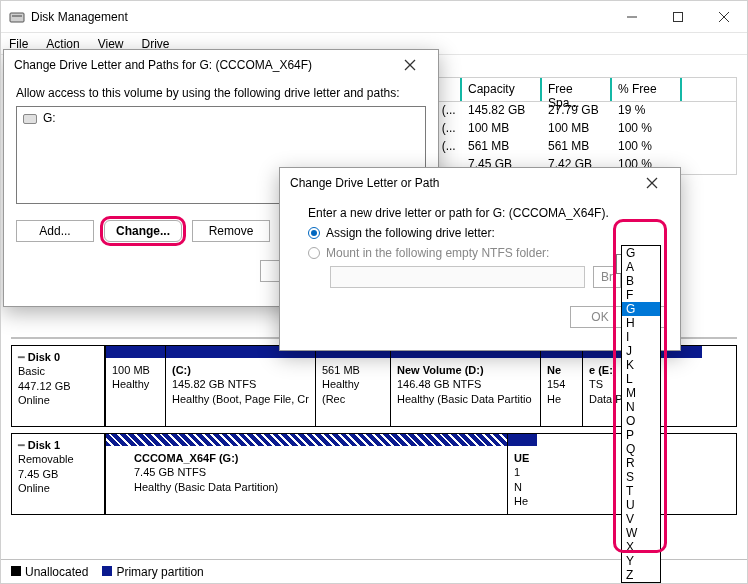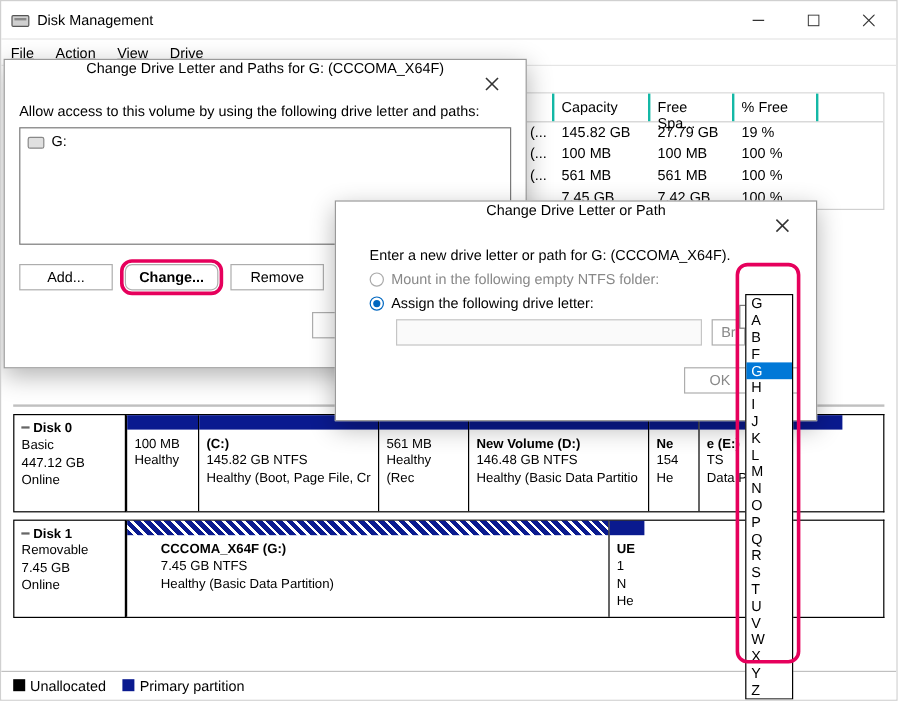--- a/index.html
+++ b/index.html
@@ -3,21 +3,21 @@
 <meta charset="utf-8">
 <style>
   * { box-sizing: border-box; font-family: "Segoe UI", Tahoma, sans-serif; }
   body { margin:0; width:748px; height:584px; background:#fff; font-size:12px; color:#000; overflow:hidden; position:relative; border:1px solid #d0d0d0;}
   .titlebar { height:32px; display:flex; align-items:center; padding:0 0 0 8px; border-bottom:1px solid #e5e5e5;justify-content:space-between;}
   .titlebar .app-icon { width:16px; height:16px; margin-right:6px; }
   .titlebar .title { font-size:12px; }
   .titlebar .winbtns { margin-left:auto; display:flex; }
   .winbtn { width:46px; height:32px; display:flex; align-items:center; justify-content:center; color:#333; }
   .menubar { height:22px; display:flex; align-items:center; padding:0 6px; gap:14px; border-bottom:1px solid #e5e5e5; font-size:12px;}
-  .menubar span { padding:18px 2px;text-decoration:underline; }
+  .menubar span { padding:18px 2px; }
   
   
   .voltable { position:absolute; top:76px; left:10px; right:10px; border:1px solid #d0d0d0;}
   .voltable .hdr { display:flex; height:24px; background:#fff; border-bottom:1px solid #d0d0d0;}
   .voltable .hdr > div { border-right:2px solid #14b8a6; padding:4px 6px; font-size:12px; }
   .voltable .row { display:flex; height:18px; }
   .voltable .row > div { padding:1px 6px; font-size:12px; }
   .col-vol{width:395px;}.col-stat{width:55px;}.col-cap{width:80px;}.col-free{width:70px;}.col-pct{width:70px;}
   
   
@@ -30,21 +30,21 @@
   .partition .topbar { position:absolute; top:0; left:0; right:0; height:12px; background:#0a1a8f;}
   .partition .topbar.sel { background:repeating-linear-gradient(45deg,#0a1a8f,#0a1a8f 4px,#fff 4px,#fff 6px);}
   .partition .inner { margin-top:14px; }
   .partition .pname { font-weight:bold;}
   
   .legend { position:absolute; bottom:0; left:0; right:0; height:24px; border-top:1px solid #c0c0c0; display:flex; align-items:center; padding:0 10px; gap:14px; background:#fff;}
   .legend .sw { width:10px; height:10px; display:inline-block; margin-right:4px;}
   
   
   .dialog { position:absolute; background:#fff; border:1px solid #999; box-shadow:0 6px 20px rgba(0,0,0,0.3);}
-  .dialog .dtitle { display:flex; align-items:center; height:30px; padding:0 10px; font-size:12px;flex-direction:column;}
+  .dialog .dtitle { display:flex; align-items:center; height:30px; padding:0 10px; font-size:12px;}
   .dialog .dtitle .dclose { margin-left:auto; font-size:14px; width:24px; text-align:center;}
   .btn { background:#fff; border:1px solid #adadad; height:22px; padding:0 12px; font-size:12px; display:inline-flex; align-items:center; justify-content:center; min-width:60px;}
   
   
   #dlg1 { left:2px; top:48px; width:436px; height:258px; }
   #dlg1 .body { padding:6px 12px 10px; }
   #dlg1 .list { border:1px solid #7a7a7a; height:98px; padding:4px 6px; margin-top:6px;}
   #dlg1 .drive-icon { width:14px; height:10px; background:#e0e0e0; border:1px solid #888; border-radius:2px; display:inline-block; margin-right:6px; vertical-align:middle;}
   #dlg1 .btnrow1 { display:flex; gap:10px; margin-top:16px;}
   #dlg1 .btnrow2 { display:flex; gap:10px; justify-content:flex-end; margin-top:10px; padding-top:8px;}
@@ -237,26 +237,26 @@
     <span class="dclose">
       <svg width="12" height="12">
           <line x1="1" y1="1" x2="11" y2="11" stroke="#333" stroke-width="1.3"></line>
           <line x1="11" y1="1" x2="1" y2="11" stroke="#333" stroke-width="1.3"></line>
         </svg>
     </span>
   </div>
   <div class="body" style="position:relative;padding-left:28px;">
     <div>Enter a new drive letter or path for G: (CCCOMA_X64F).</div>
     <div class="radiocell">
+      <span class="radio sel"></span>
+      <span>Assign the following drive letter:</span>
+    </div>
+    <div class="radiocell">
       <span class="radio dis"></span>
       <span class="muted">Mount in the following empty NTFS folder:</span>
-    </div>
-    <div class="radiocell">
-      <span class="radio sel"></span>
-      <span>Assign the following drive letter:</span>
     </div>
     <div style="display:flex; align-items:center; gap:8px;">
       <div class="path-input"></div>
       <button class="btn" style="width:28px; min-width:28px; color:#888;">Br</button>
     </div>
     <div class="btnrow">
       <button class="btn ok">OK</button>
       <button class="btn" style="width:20px; min-width:20px;">C</button>
     </div>
 

